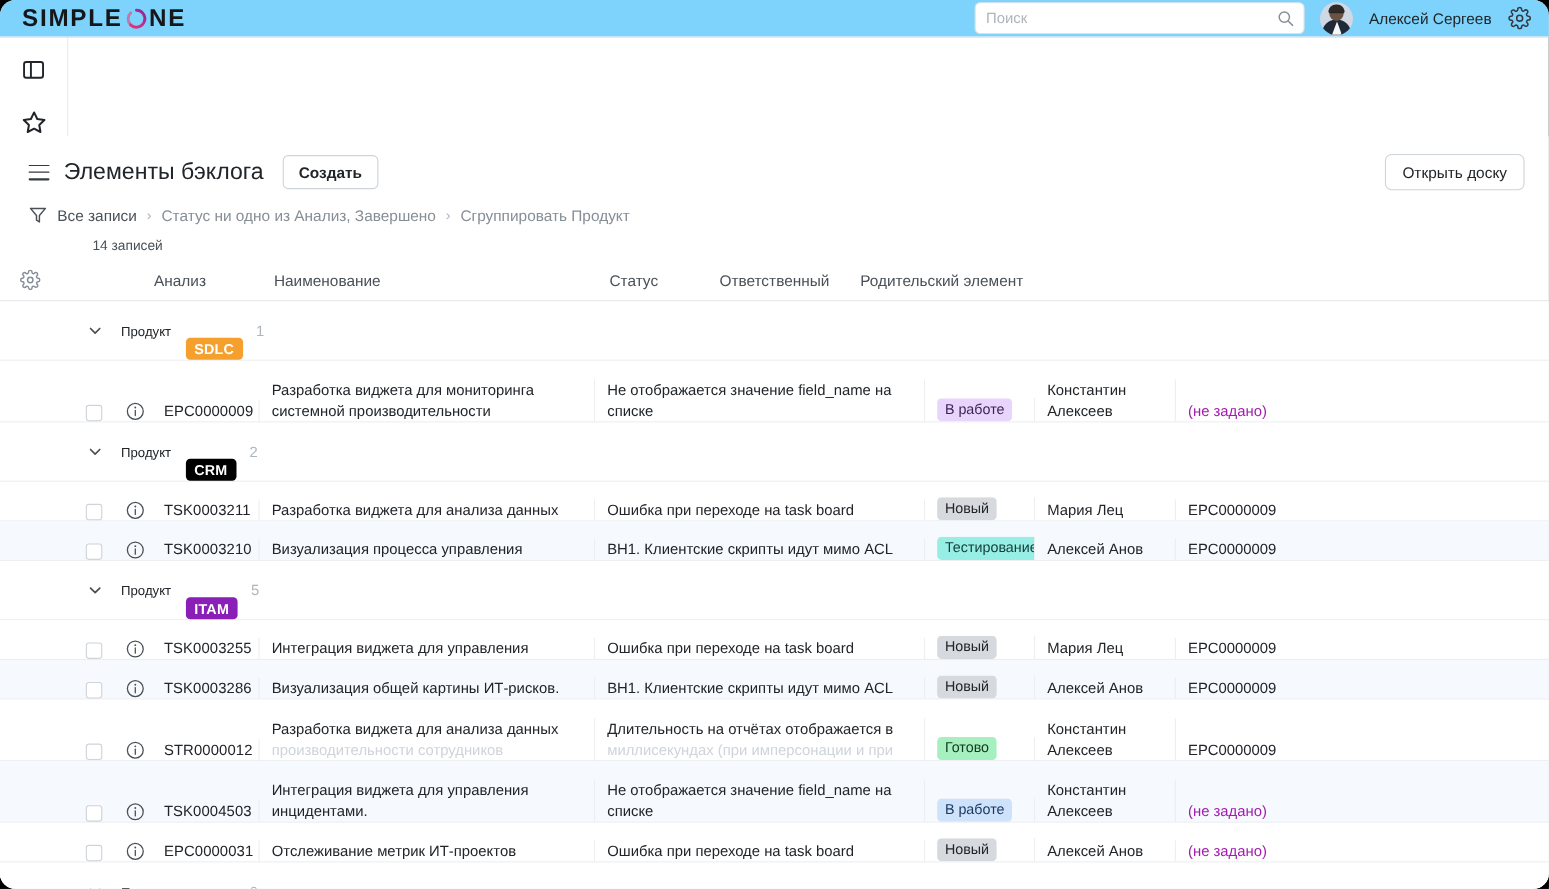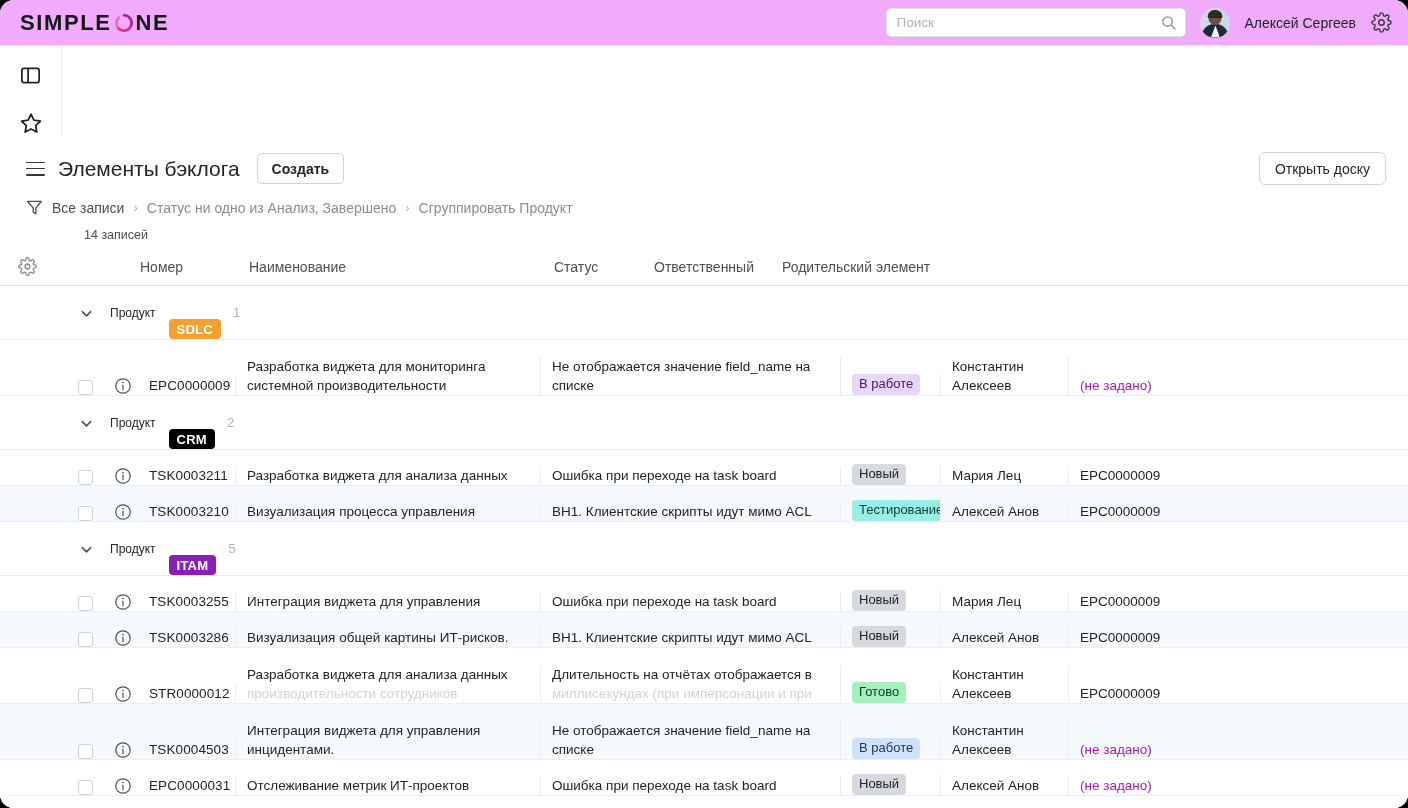--- a/index.html
+++ b/index.html
@@ -12,22 +12,22 @@
   .app {
     position: absolute; left: 0; top: 0;
     width: 1408px; height: 808px;
     background: #ffffff;
     border-radius: 14px;
     overflow: hidden;
   }
 
   
   .topbar {
-    height: 46px;
-    background: #f0abfc;
+    height: 34px;
+    background: #7dd3fc;
     border-bottom: 1px solid #e9ecef;
     display: flex; align-items: center;
     padding: 0 16px 0 20px;
     position: relative;
   }
   .logo { display: flex; align-items: center; letter-spacing: 1.6px;
           font-size: 22px; font-weight: 700; color: #161719; }
   .logo .o-wrap { display: inline-block; width: 22px; height: 22px; position: relative;
                   margin: 0 1px; vertical-align: middle; }
   .logo svg { display: block; }
@@ -259,21 +259,21 @@
           <div class="col-gear" style="margin-left:-44px;">
             <span class="gear-small">
               <svg viewBox="0 0 24 24" fill="none" stroke="currentColor" stroke-width="1.7">
                 <circle cx="12" cy="12" r="3.1"></circle>
                 <path d="M19.4 15a1.6 1.6 0 0 0 .3 1.8l.1.1a2 2 0 1 1-2.8 2.8l-.1-.1a1.6 1.6 0 0 0-1.8-.3 1.6 1.6 0 0 0-1 1.5V21a2 2 0 1 1-4 0v-.1A1.6 1.6 0 0 0 9 19.4a1.6 1.6 0 0 0-1.8.3l-.1.1a2 2 0 1 1-2.8-2.8l.1-.1a1.6 1.6 0 0 0 .3-1.8 1.6 1.6 0 0 0-1.5-1H3a2 2 0 1 1 0-4h.1A1.6 1.6 0 0 0 4.6 9a1.6 1.6 0 0 0-.3-1.8l-.1-.1a2 2 0 1 1 2.8-2.8l.1.1a1.6 1.6 0 0 0 1.8.3H9a1.6 1.6 0 0 0 1-1.5V3a2 2 0 1 1 4 0v.1a1.6 1.6 0 0 0 1 1.5 1.6 1.6 0 0 0 1.8-.3l.1-.1a2 2 0 1 1 2.8 2.8l-.1.1a1.6 1.6 0 0 0-.3 1.8V9a1.6 1.6 0 0 0 1.5 1H21a2 2 0 1 1 0 4h-.1a1.6 1.6 0 0 0-1.5 1z"></path>
               </svg>
             </span>
           </div>
           <div class="col-chk"></div>
           <div class="col-info"></div>
-          <div class="col-num th">Номер</div>
+          <div class="col-num th">Анализ</div>
           <div class="col-name th" style="padding-left:11px;">Наименование</div>
           <div class="col-stat th" style="padding-left:11px;">Статус</div>
           <div class="col-resp th" style="padding-left:11px;">Ответственный</div>
           <div class="col-par th" style="padding-left:11px;">Родительский элемент</div>
         </div>
 
         <div id="tbody">
             <div class="group-row">
               <span class="chev"><svg viewBox="0 0 14 14" fill="none" stroke="currentColor" stroke-width="1.7" stroke-linecap="round" stroke-linejoin="round">
                   <polyline points="2.5,5 7,9.5 11.5,5"></polyline>

